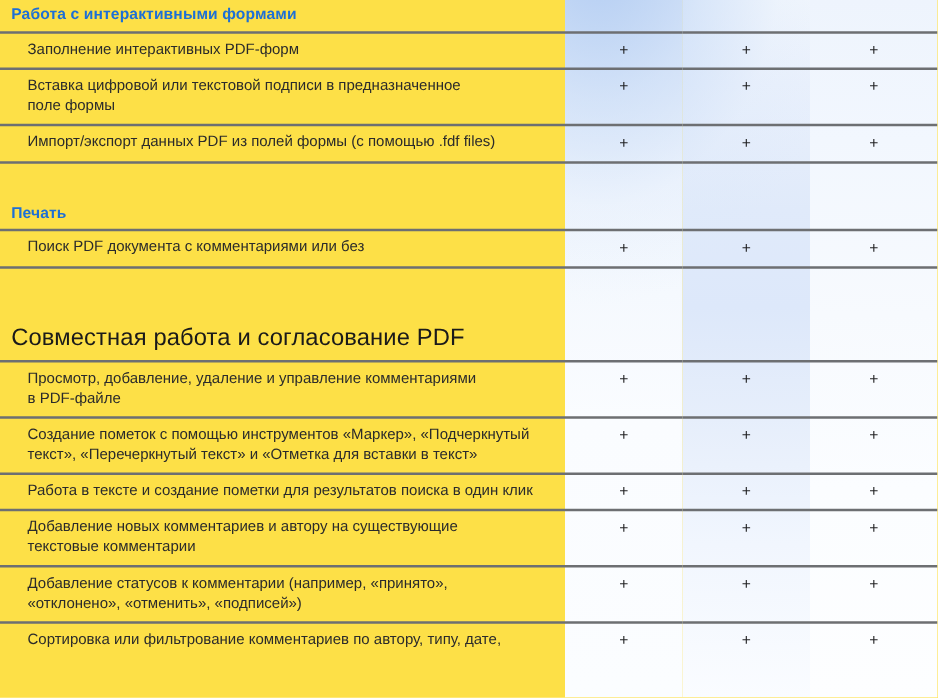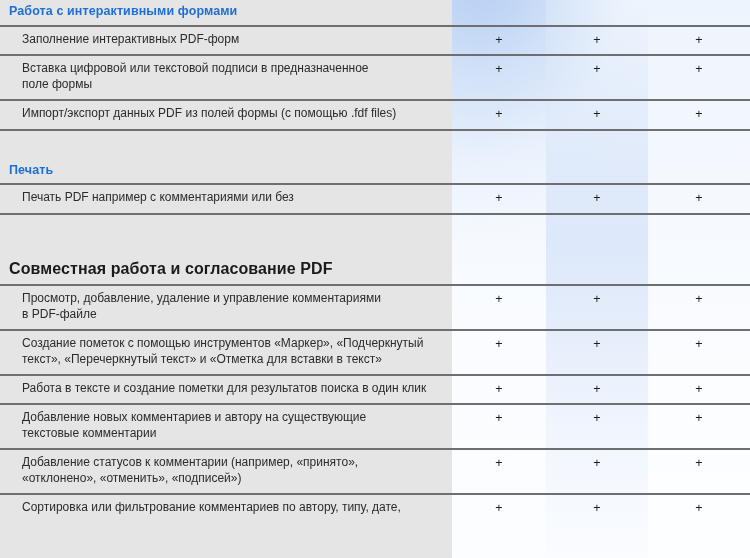--- a/index.html
+++ b/index.html
@@ -13,21 +13,21 @@
     background: #ffffff;
     font-family: "Liberation Sans", "DejaVu Sans", sans-serif;
     -webkit-font-smoothing: antialiased;
     overflow: hidden;
   }
 
   #sheet {
     position: relative;
     width: 750px;
     height: 558px;
-    background: #e5e5e5;
+    background: #fde047;
     overflow: hidden;
   }
 
   
   .col-bands {
     position: absolute;
     inset: 0;
     z-index: 0;
     pointer-events: none;
   }
@@ -104,22 +104,22 @@
 
   
   .sec-blue .sec-text {
     color: #1d6fd6;
     font-size: 12.5px;
     font-weight: bold;
     letter-spacing: .1px;
   }
   .sec-dark .sec-text {
     color: #1a1a1a;
-    font-size: 16px;
-    font-weight: bold;
+    font-size: 19px;
+    font-weight: normal;
     letter-spacing: .1px;
   }
   .sec-text {
     padding: 4px 8px 5px 9px;
     line-height: 1.25;
   }
 
   
   .rule {
     border-top: 2px solid #6d6f72;
@@ -199,21 +199,21 @@
         <tr class="spacer">
           <td colspan="4"></td>
         </tr>
         <tr class="sec sec-blue">
           <td colspan="4">
             <div class="sec-text">Печать</div>
           </td>
         </tr>
         <tr class="feat rule">
           <td class="label">
-            <div>Печать PDF например с комментариями или без</div>
+            <div>Поиск PDF документа с комментариями или без</div>
           </td>
           <td class="mark">+</td>
           <td class="mark">+</td>
           <td class="mark">+</td>
         </tr>
         <tr class="rule spacer">
           <td colspan="4"></td>
         </tr>
         <tr class="spacer spacer-lg">
           <td colspan="4"></td>

